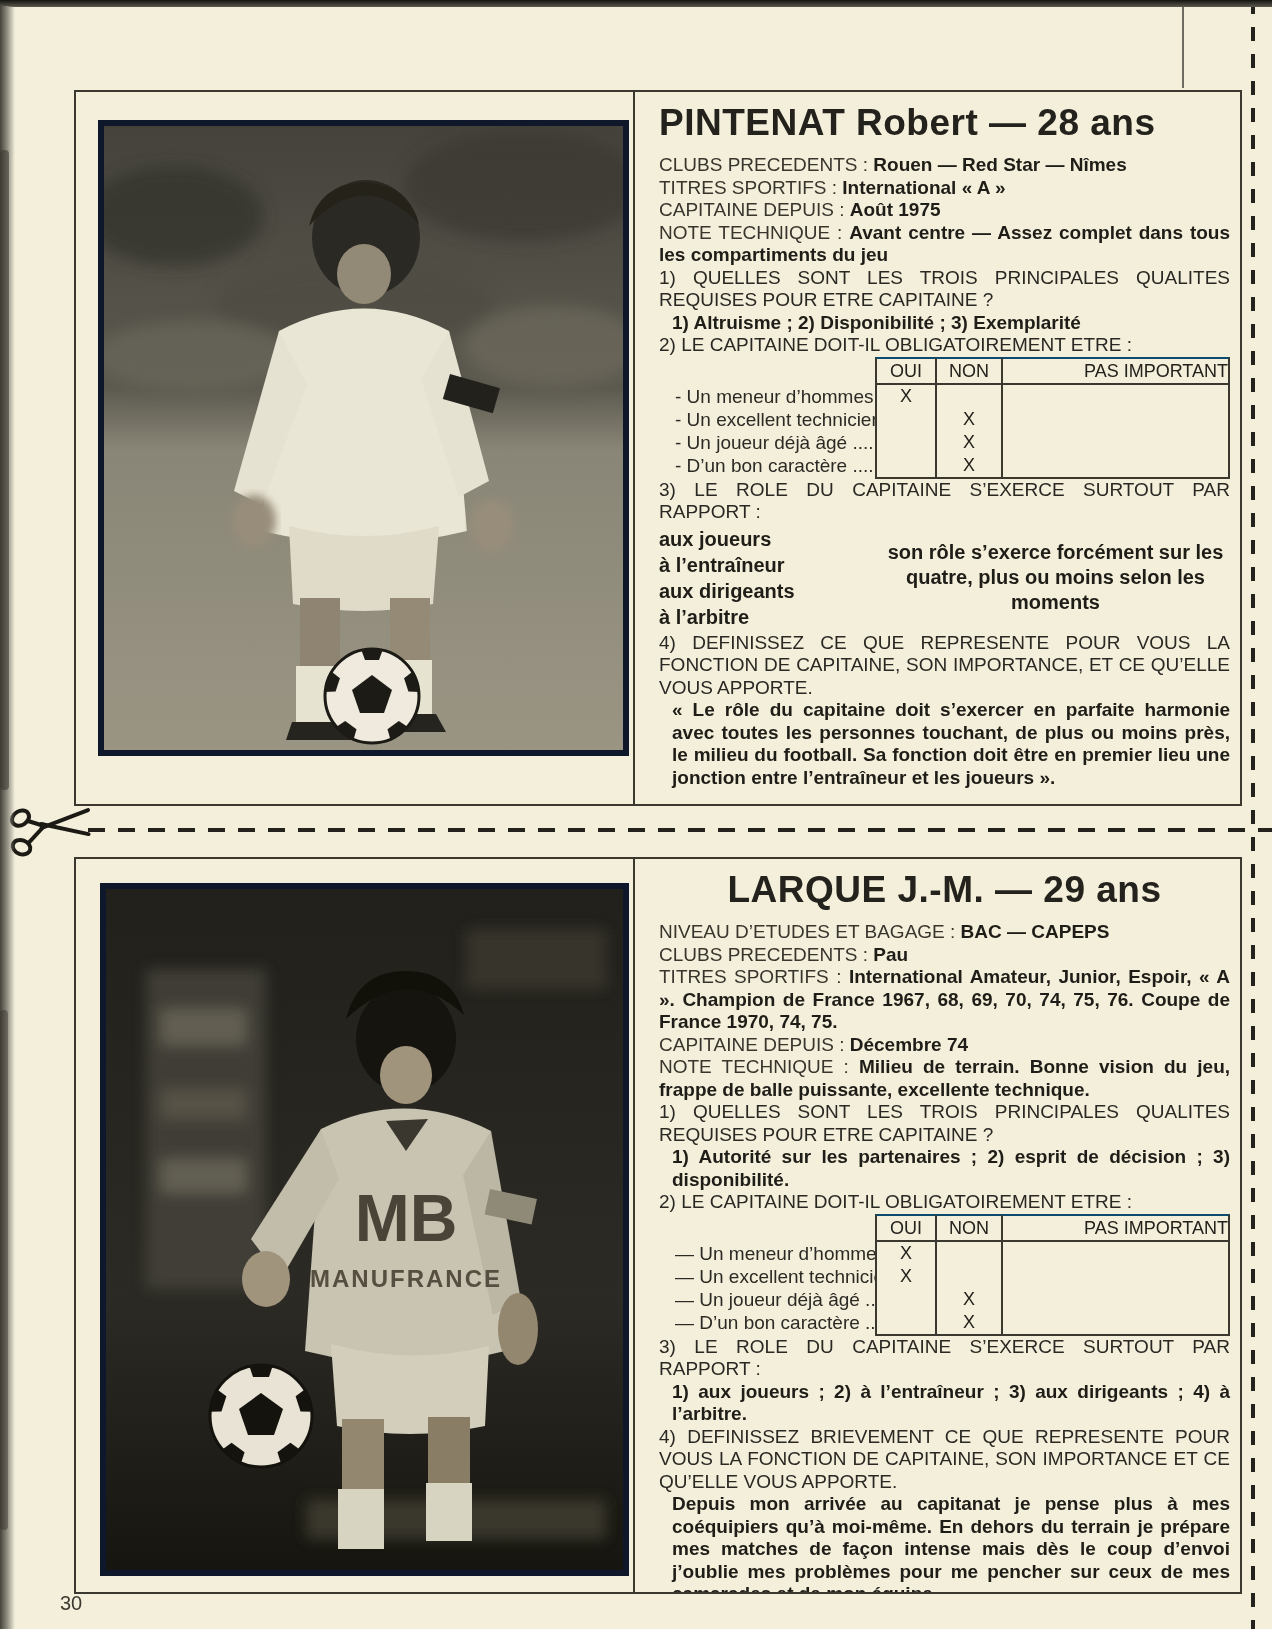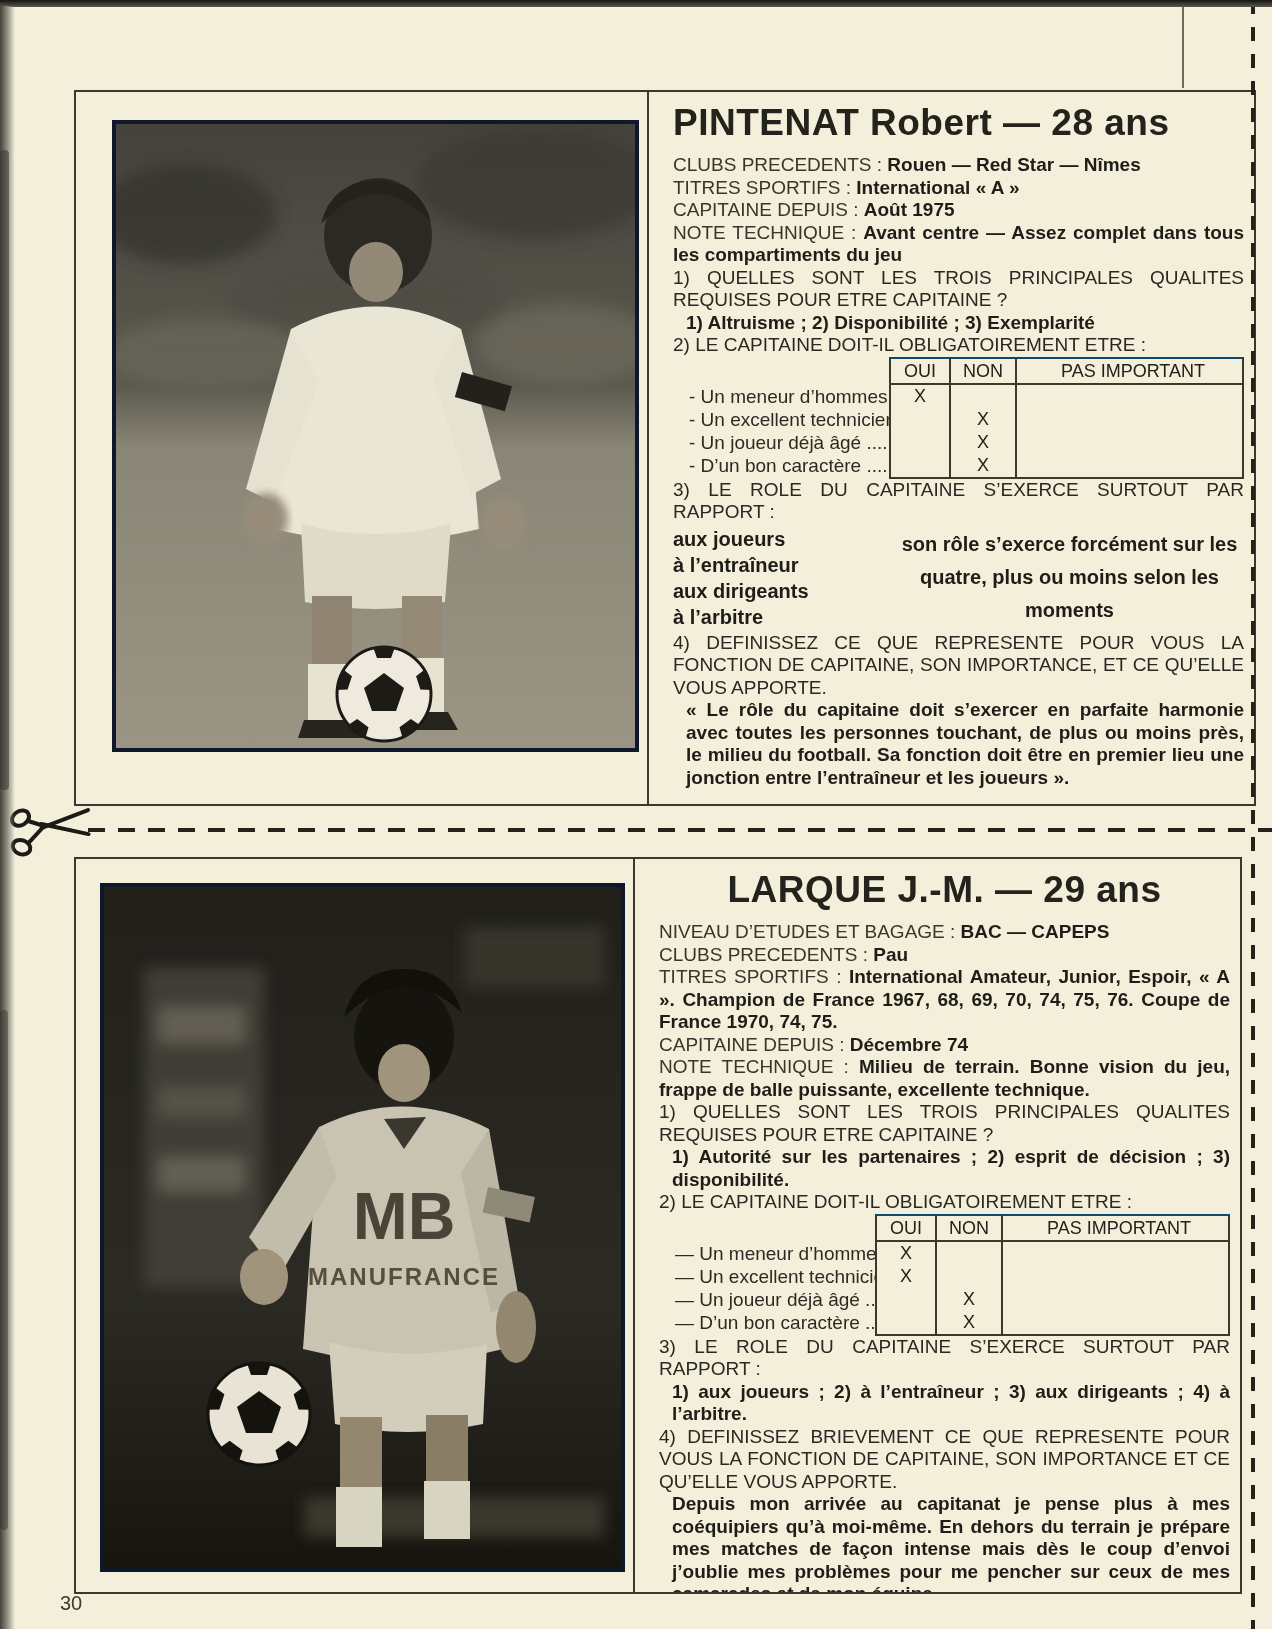--- a/index.html
+++ b/index.html
@@ -15,54 +15,54 @@
   .edge-left{position:absolute;top:6px;left:0;bottom:0;width:15px;
     background:linear-gradient(90deg,#45423a 0%,#8b887c 45%,rgba(150,146,132,0) 100%);z-index:5;}
   .edge-left-dark1{position:absolute;left:0;top:150px;width:9px;height:640px;background:#37342d;opacity:.55;z-index:6;border-radius:4px;}
   .edge-left-dark2{position:absolute;left:0;top:1010px;width:8px;height:520px;background:#37342d;opacity:.45;z-index:6;border-radius:4px;}
   .vdash-right{position:absolute;left:1251px;top:0;bottom:0;width:4px;
     background:repeating-linear-gradient(180deg,#23221d 0 14px,rgba(0,0,0,0) 14px 27px);z-index:4;}
   .topright-line{position:absolute;left:1182px;top:0;width:2px;height:88px;background:#6e6b61;z-index:4;}
 
   
   .card{position:absolute;left:74px;width:1164px;border:2px solid #3b382f;display:flex;overflow:hidden;}
-  .card1{top:90px;height:712px;padding-left:14px;}
+  .card1{top:90px;height:712px;}
   .card2{top:857px;height:733px;}
   .photocol{width:557px;min-width:557px;border-right:2px solid #3b382f;position:relative;}
   .textcol{flex:1;padding:8px 10px 0 24px;overflow:hidden;}
 
-  .photo{position:absolute;border:4px solid #0f172a;overflow:hidden;background:#bef264;}
+  .photo{position:absolute;border:6px solid #0f172a;overflow:hidden;background:#bef264;}
   .photo1{left:22px;top:28px;width:519px;height:624px;}
   .photo2{left:24px;top:24px;width:517px;height:681px;}
   .photo svg{display:block;}
 
   
   .ttl{font-size:37px;font-weight:700;color:#24221c;margin:2px 0 10px 0;line-height:42px;letter-spacing:.5px;}
   .ttl2{text-align:center;}
   .para{font-size:19px;line-height:22.5px;text-align:justify;margin:0;}
   .lbl{font-weight:400;color:#38352d;}
   .val{font-weight:700;color:#1f1d17;}
   .bold{font-weight:700;color:#1f1d17;margin-left:13px;}
 
   
   .qtable{margin:0 0 0 0;}
   .qrow{display:flex;align-items:stretch;}
   .qlabel{flex:1;font-size:19px;line-height:23px;color:#2c2a24;padding-left:16px;white-space:nowrap;overflow:hidden;}
   .qcell{width:58px;min-width:58px;text-align:center;font-size:18px;line-height:23px;
     border-left:2px solid #3b382f;color:#23211b;}
   .qcell.qn{width:64px;min-width:64px;}
-  .qcell.qwide{width:218px;min-width:218px;text-align:center;padding-left:7px;border-right:2px solid #3b382f;}
+  .qcell.qwide{width:218px;min-width:218px;text-align:right;padding-left:7px;border-right:2px solid #3b382f;}
   .qhead .qcell{border-top:2px solid #0c4a6e;border-bottom:2px solid #3b382f;font-size:18px;line-height:24px;}
   .qlast .qcell{border-bottom:2px solid #3b382f;}
 
   
   .q3grid{display:flex;margin:2px 0;}
   .q3list{width:218px;min-width:218px;}
   .q3list div{font-size:20px;font-weight:700;line-height:26px;color:#1f1d17;}
-  .q3ans{flex:1;align-self:center;text-align:center;font-size:20px;font-weight:700;line-height:33px;color:#1f1d17;padding-left:4px;}
+  .q3ans{flex:1;align-self:center;text-align:center;font-size:20px;font-weight:700;line-height:25px;color:#1f1d17;padding-left:4px;}
 
   
   .cutline{position:absolute;left:0;top:804px;width:1272px;height:52px;z-index:3;}
   .hdash{position:absolute;left:88px;right:0;top:24px;height:4px;
     background:repeating-linear-gradient(90deg,#23221d 0 17px,rgba(0,0,0,0) 17px 30px);}
   .scissors{position:absolute;left:8px;top:-2px;transform:rotate(-6deg);}
 
   .pageno{position:absolute;left:60px;top:1592px;font-size:20px;color:#3c3930;}
 </style>
 </head>

